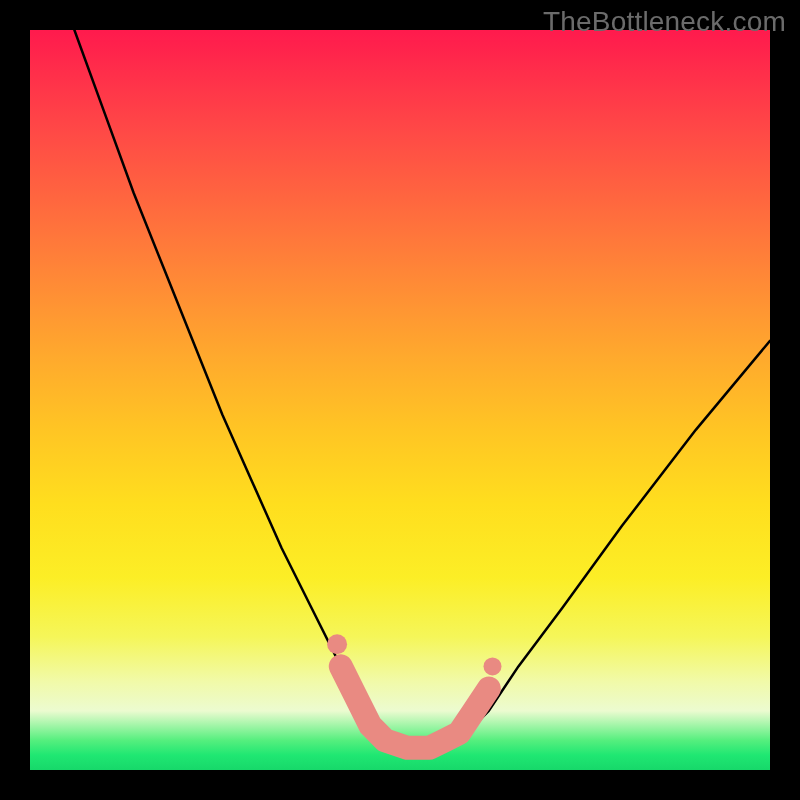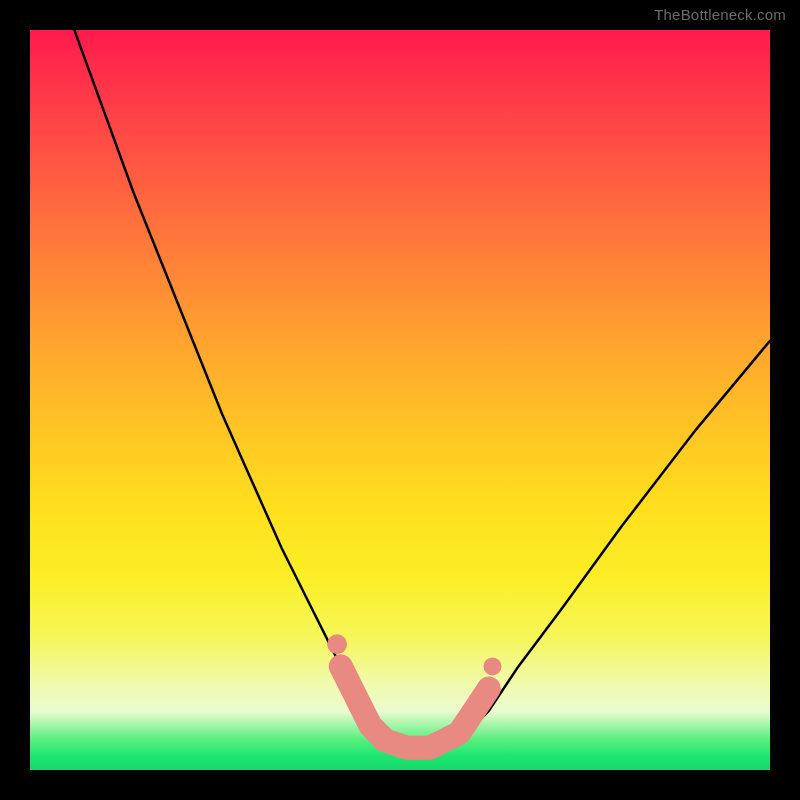--- a/index.html
+++ b/index.html
@@ -42,21 +42,21 @@
       #55ef7e 96%,
       #1fe772 98%,
       #17d86a 100%
     );
   }
   .watermark {
     position: absolute;
     top: 6px;
     right: 14px;
     color: #6b6b6b;
-    font-size: 15px;
+    font-size: 28px;
     font-weight: 500;
     letter-spacing: 0.2px;
     user-select: none;
   }
   svg.curve {
     position: absolute;
     left: 0;
     top: 0;
     width: 740px;
     height: 740px;

